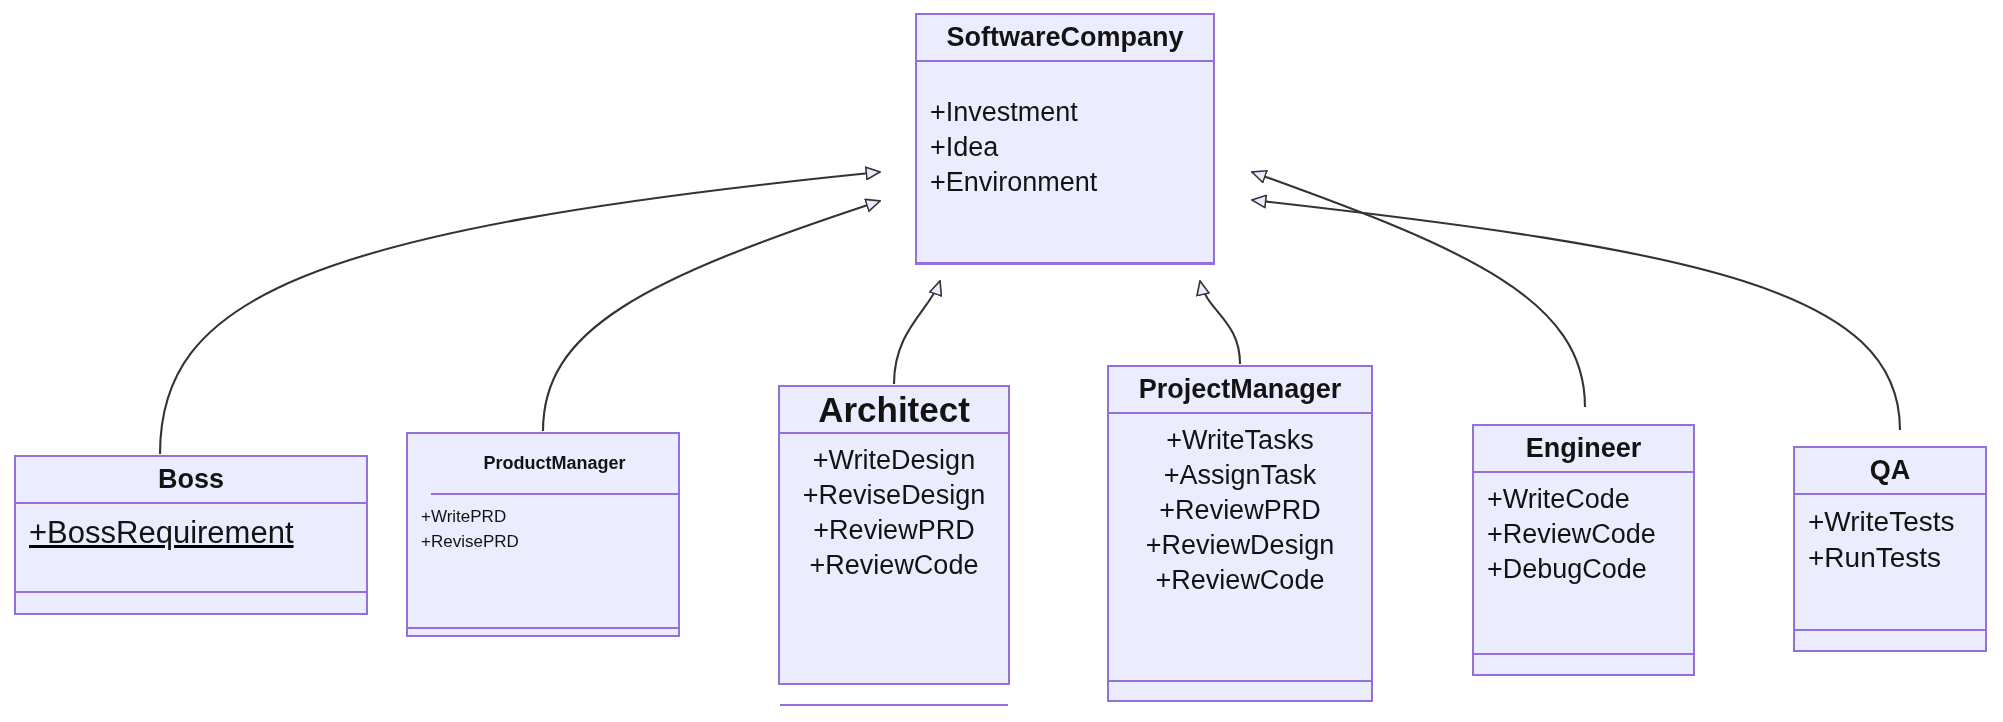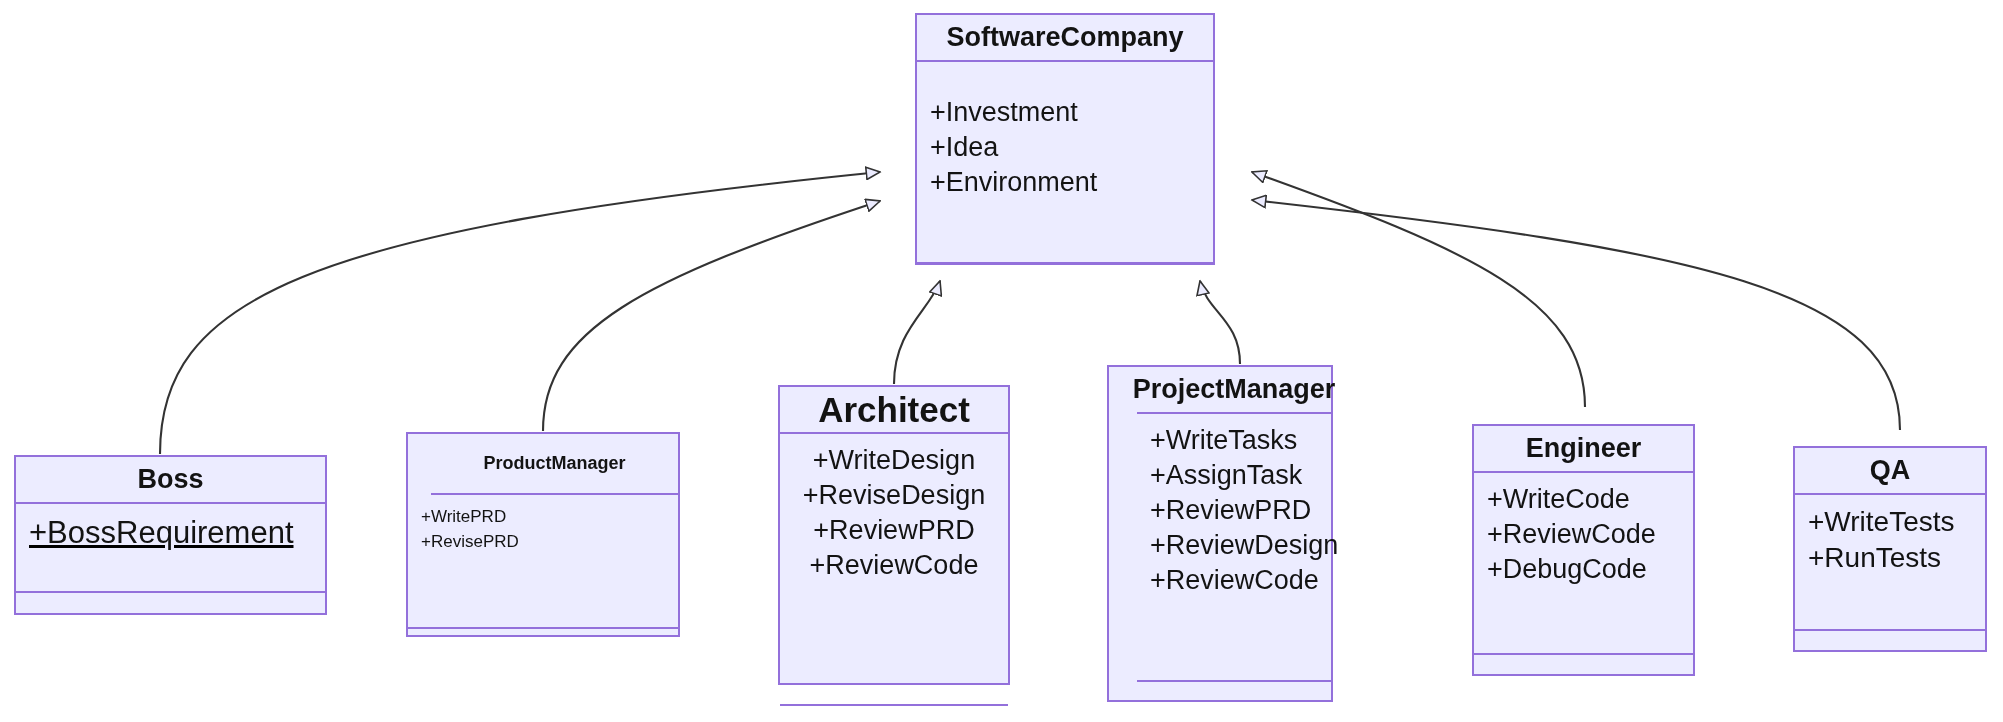--- a/index.html
+++ b/index.html
@@ -94,21 +94,21 @@
   <div class="uml-class" style="left:915px; top:13px; width:300px; height:252px;">
     <div class="uml-title" style="height:47px; font-size:27px;">SoftwareCompany</div>
     <div class="uml-members" style="height:178px; font-size:27px;margin-top:24px;">
       <div class="uml-member">+Investment</div>
       <div class="uml-member">+Idea</div>
       <div class="uml-member">+Environment</div>
     </div>
     <div class="uml-methods" style="height:23px;"></div>
   </div>
 
-  <div class="uml-class" style="left:14px; top:455px; width:313px; height:160px;">
+  <div class="uml-class" style="left:14px; top:455px; width:354px; height:160px;">
     <div class="uml-title" style="height:47px; font-size:27px;">Boss</div>
     <div class="uml-members" style="height:89px; font-size:31px;text-decoration:underline;">
       <div class="uml-member">+BossRequirement</div>
     </div>
     <div class="uml-methods" style="height:20px;"></div>
   </div>
 
   <div class="uml-class" style="left:406px; top:432px; width:274px; height:205px;">
     <div class="uml-title" style="height:61px; font-size:18px;margin-left:23px;">ProductManager</div>
     <div class="uml-members" style="height:134px; font-size:17px;">
@@ -122,23 +122,23 @@
     <div class="uml-title" style="height:47px; font-size:35px;">Architect</div>
     <div class="uml-members" style="height:272px; font-size:27px;text-align:center;">
       <div class="uml-member">+WriteDesign</div>
       <div class="uml-member">+ReviseDesign</div>
       <div class="uml-member">+ReviewPRD</div>
       <div class="uml-member">+ReviewCode</div>
     </div>
     <div class="uml-methods" style="height:21px;"></div>
   </div>
 
-  <div class="uml-class" style="left:1107px; top:365px; width:226px; height:337px;padding-left:28px;">
+  <div class="uml-class" style="left:1107px; top:365px; width:266px; height:337px;">
     <div class="uml-title" style="height:47px; font-size:27px;">ProjectManager</div>
-    <div class="uml-members" style="height:268px; font-size:27px;">
+    <div class="uml-members" style="height:268px; font-size:27px;text-align:center;">
       <div class="uml-member">+WriteTasks</div>
       <div class="uml-member">+AssignTask</div>
       <div class="uml-member">+ReviewPRD</div>
       <div class="uml-member">+ReviewDesign</div>
       <div class="uml-member">+ReviewCode</div>
     </div>
     <div class="uml-methods" style="height:20px;"></div>
   </div>
 
   <div class="uml-class" style="left:1472px; top:424px; width:223px; height:252px;">

